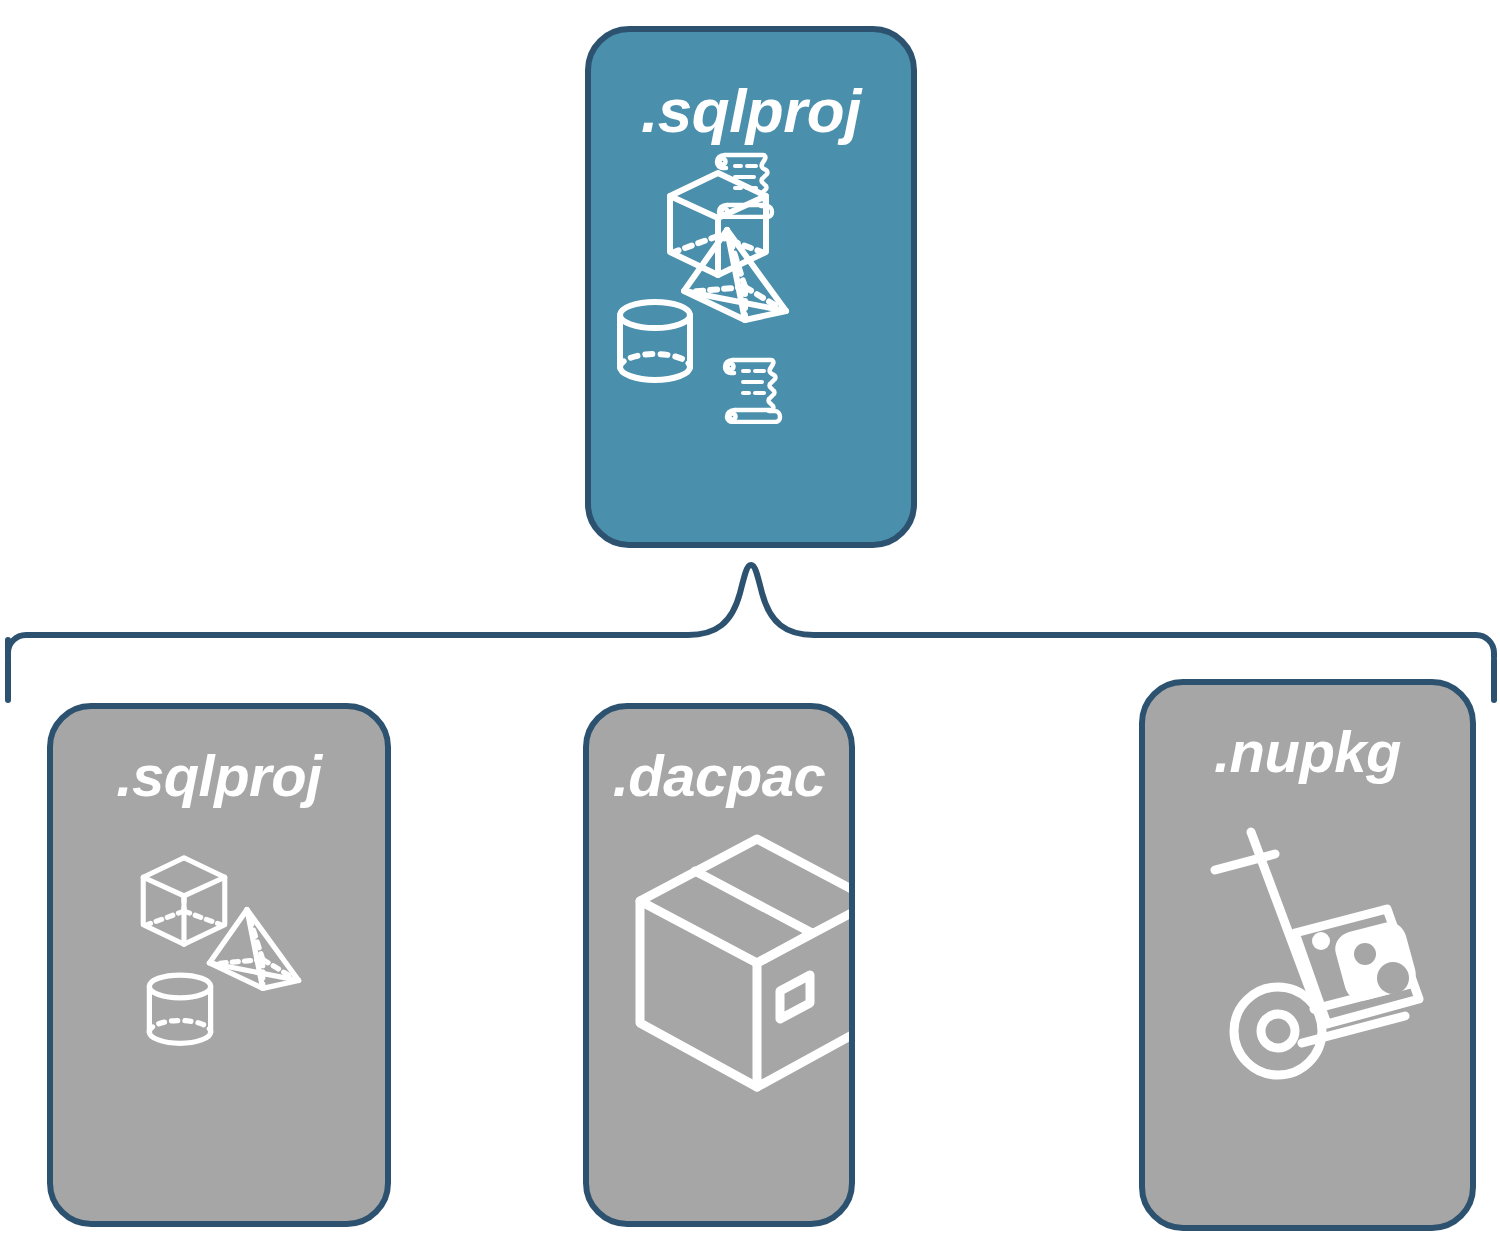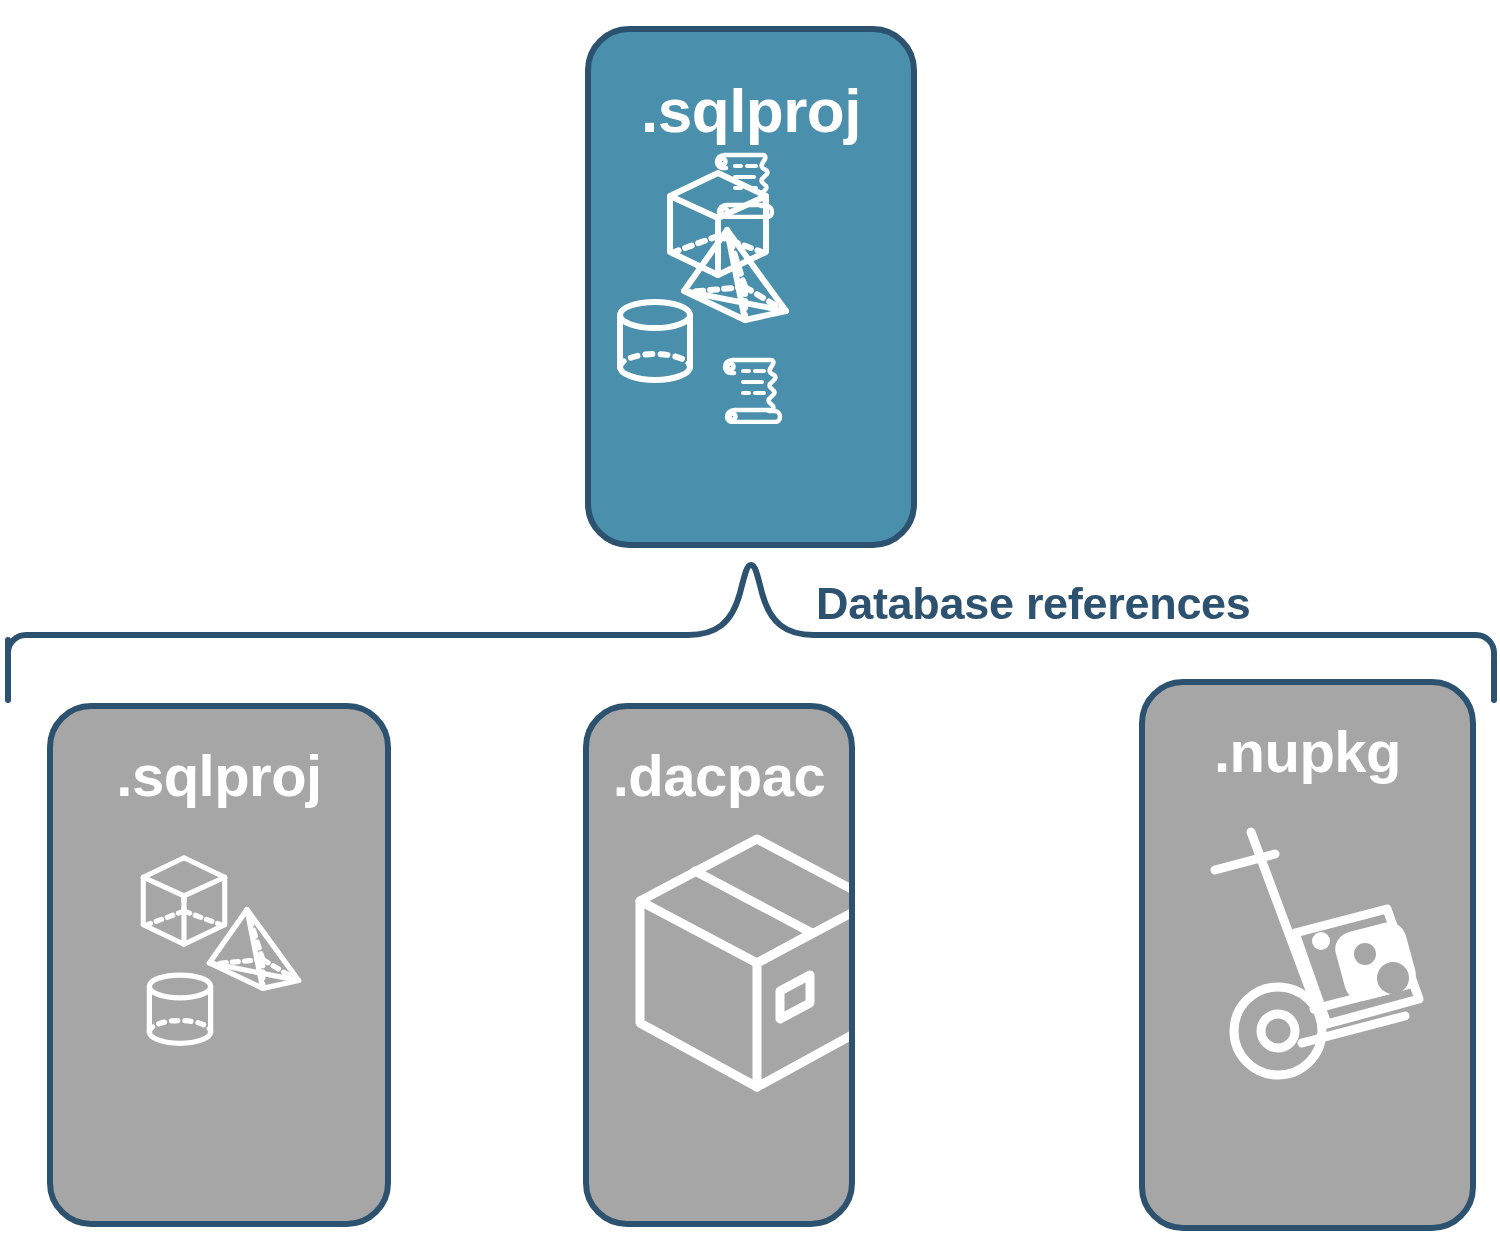--- a/index.html
+++ b/index.html
@@ -38,20 +38,21 @@
     background: #a6a6a6;
   }
 
   .card-title {
     color: #ffffff;
     font-weight: bold;
     letter-spacing: -0.5px;
     line-height: 1;
     white-space: nowrap;
     user-select: none;
+    font-style: italic;
   }
 
   
   #card-root {
     left: 585px;
     top: 26px;
     width: 332px;
     height: 522px;
   }
   #card-root .card-title {
@@ -228,21 +229,20 @@
              L1476 90
              C1486 90 1494 98 1494 108
              L1494 112"></path>
   </svg>
 
   <svg style="position:absolute; left:0; top:630px; width:1500px; height:90px;" viewBox="0 0 1500 90" fill="none" stroke="#2c5270" stroke-width="6" stroke-linecap="round">
     <path d="M8 30 L8 70"></path>
     <path d="M1494 30 L1494 70"></path>
   </svg>
 
-  <div id="ref-label">Database references</div>
 
   <div class="card card-secondary" id="card-sqlproj">
     <div class="card-title">.sqlproj</div>
     <div class="icon-area">
 
       <svg style="left:86px; top:48px;" width="90" height="96" viewBox="0 0 106 112" fill="none" stroke="#ffffff" stroke-width="6" stroke-linejoin="round" stroke-linecap="round">
         <path d="M5 28 L53 5 L101 28 L101 84 L53 107 L5 84 Z"></path>
         <path d="M5 28 L53 50 L101 28"></path>
         <path d="M53 50 L53 107"></path>
         <path d="M53 50 L53 68" stroke-dasharray="7 7"></path>

